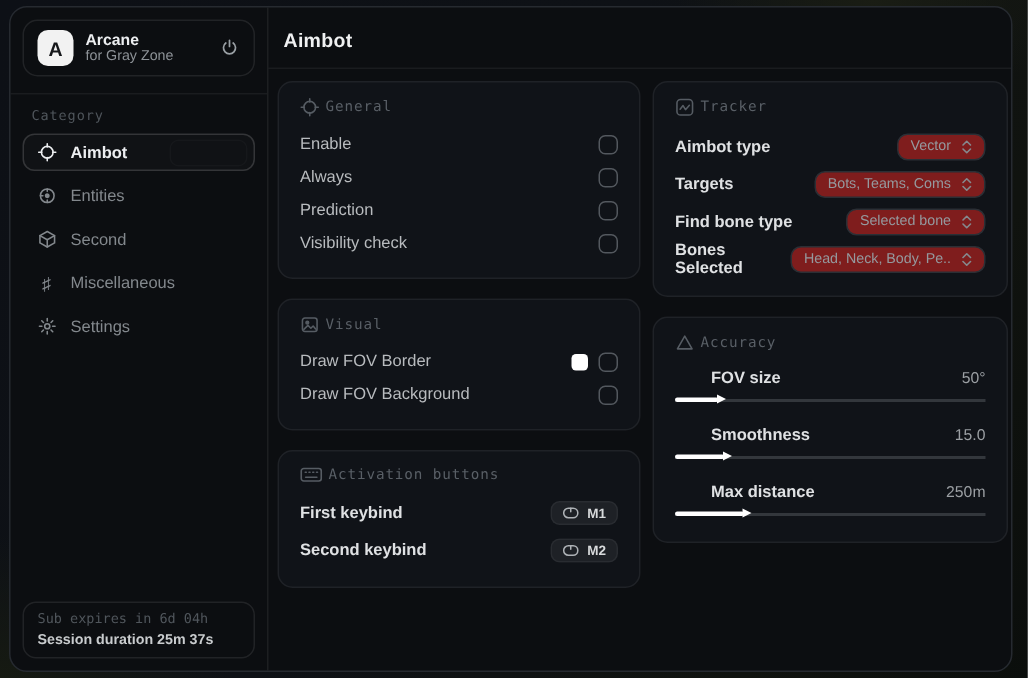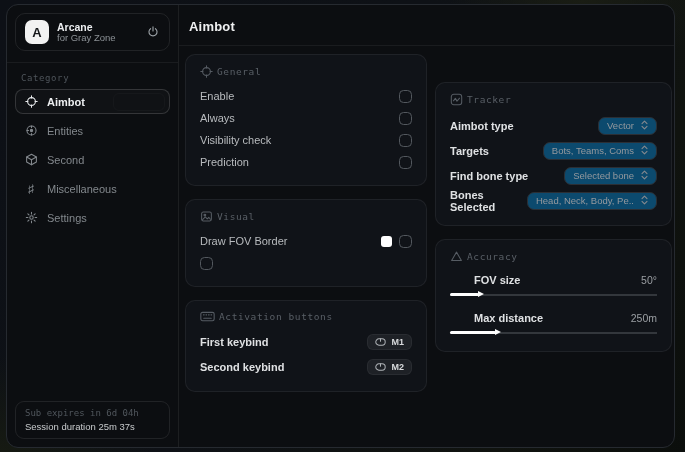--- a/index.html
+++ b/index.html
@@ -38,47 +38,47 @@
   .nav-item.active{ border-color:rgba(255,255,255,.15); background:rgba(255,255,255,.02);
     color:#eceef0; font-weight:bold; }
   .nav-icon{ width:14px; height:14px; display:flex; align-items:center; justify-content:center; }
   .nav-icon svg{ width:13px; height:13px; }
   .misc-glyph{ font-size:12px; line-height:1; }
   .ghost{ position:absolute; right:4px; top:3px; width:52px; height:18px;
     border:1px solid rgba(255,255,255,.05); border-radius:6px; opacity:.5; }
   .side-footer{ position:absolute; left:8px; right:8px; bottom:8px;
     border:1px solid rgba(255,255,255,.09); border-radius:9px; padding:6px 9px; }
   .footer-line1{ font-family:"DejaVu Sans Mono", monospace; font-size:9px; color:#50565c; margin-bottom:3px; }
-  .footer-line2{ font-size:9.5px; font-weight:normal; color:#c9ccce; }
+  .footer-line2{ font-size:9.5px; font-weight:bold; color:#c9ccce; }
   
   .main{ flex:1; display:flex; flex-direction:column; }
   .main-header{ padding:14px 0 11px 10px; border-bottom:1px solid rgba(255,255,255,.06); }
   .main-title{ font-size:13px; font-weight:bold; color:#f0f1f2; letter-spacing:.2px; }
   .content{ flex:1; display:flex; gap:8px; padding:8px 4px 8px 6px; align-items:flex-start; }
   .col{ display:flex; flex-direction:column; gap:13px; }
   .col-left{ width:242px; flex:0 0 242px; }
-  .col-right{ width:237px; flex:0 0 237px;margin-top:28px; }
+  .col-right{ width:237px; flex:0 0 237px; }
   .card{ background:#101318; border:1px solid rgba(255,255,255,.065); border-radius:10px;
     padding:10px 14px 12px; width:100%; }
   .card-head{ display:flex; align-items:center; gap:4px; margin-bottom:7px; }
   .card-head svg{ width:13px; height:13px; color:#565c63; }
   .head-title{ font-family:"DejaVu Sans Mono", monospace; font-size:9.5px; color:#595f66; letter-spacing:.6px; }
   .row{ display:flex; align-items:center; justify-content:space-between; height:22px; }
   .row-tall{ height:25px; }
   .row-label{ font-size:11px; color:#b8bbbe; }
   .row-label.bright{ color:#dfe1e3; font-weight:bold; }
   .checkbox{ width:13px; height:13px; border:1.5px solid #53585e; border-radius:4.5px;
     background:transparent; cursor:pointer; flex:0 0 auto; }
   .row-controls{ display:flex; align-items:center; gap:7px; }
   .swatch{ width:11px; height:11px; border-radius:3px; cursor:pointer; }
   .keybind{ display:flex; align-items:center; gap:5px; background:#1e2126; border:1px solid rgba(255,255,255,.05);
     border-radius:6px; padding:2px 7px; cursor:pointer; }
   .keybind svg{ width:11px; height:8px; color:#aeb2b6; }
   .keybind-label{ font-size:9px; font-weight:bold; color:#d8dadc; }
-  .dropdown{ display:flex; align-items:flex-start; gap:7px; background:#0c4a6e; border:1px solid #2b2f35;
+  .dropdown{ display:flex; align-items:flex-end; gap:7px; background:#7f1d1d; border:1px solid #2b2f35;
     border-radius:7px; padding:2.5px 8px; cursor:pointer; max-width:150px; }
   .dropdown-value{ font-size:9.5px; color:#95999e; white-space:nowrap; overflow:hidden; }
   .dropdown svg{ width:7px; height:10px; color:#85898e; flex:0 0 auto; }
   .slider-group{ margin-bottom:9px; }
   .slider-group:last-child{ margin-bottom:2px; }
   .slider-label-row{ display:flex; justify-content:space-between; align-items:center; height:20px;padding-left:24px; }
   .slider-value{ font-size:10.5px; color:#9b9fa3; }
   .slider{ position:relative; height:9px; cursor:pointer; }
   .slider-track{ position:absolute; left:0; right:0; top:4px; height:1.5px; background:#33373c; }
   .slider-fill{ position:absolute; left:0; top:3.2px; height:3px; background:#ffffff; border-radius:2px; }
@@ -180,25 +180,25 @@
           </div>
           <div class="row">
             <span class="row-label">Enable</span>
             <span class="checkbox"></span>
           </div>
           <div class="row">
             <span class="row-label">Always</span>
             <span class="checkbox"></span>
           </div>
           <div class="row">
+            <span class="row-label">Prediction</span>
+            <span class="checkbox"></span>
+          </div>
+          <div class="row">
             <span class="row-label">Visibility check</span>
-            <span class="checkbox"></span>
-          </div>
-          <div class="row">
-            <span class="row-label">Prediction</span>
             <span class="checkbox"></span>
           </div>
         </section>
 
         <section class="card">
           <div class="card-head">
             <svg viewBox="0 0 16 16">
                 <rect x="2" y="2.5" width="12" height="11" rx="2"></rect>
                 <circle cx="6" cy="6.3" r="1.1" fill="currentColor"></circle>
                 <path d="M3.2 11.8l3.3-3.3 2.4 2.4 1.9-1.9 2 2.4"></path>
@@ -206,20 +206,21 @@
             <span class="head-title">Visual</span>
           </div>
           <div class="row">
             <span class="row-label">Draw FOV Border</span>
             <span class="row-controls">
               <span class="swatch" style="background: rgb(255, 255, 255);"></span>
               <span class="checkbox"></span>
             </span>
           </div>
           <div class="row">
+            <span class="row-label">Draw FOV Background</span>
             <span class="checkbox"></span>
           </div>
         </section>
 
         <section class="card">
           <div class="card-head">
             <svg viewBox="0 0 18 12" style="width:15px;height:11px">
                 <rect x="1" y="1" width="16" height="10" rx="2"></rect>
                 <path d="M4.2 4h.8M7.2 4h.8M10.2 4h.8M13.2 4h.8M4.5 8h9"></path>
               </svg>
@@ -308,20 +309,30 @@
             <div class="slider-label-row">
               <span class="row-label bright">FOV size</span>
               <span class="slider-value">50°</span>
             </div>
             <div class="slider">
               <div class="slider-track"></div>
               <div class="slider-fill" style="width: 14%;"></div>
             </div>
           </div>
 
+          <div class="slider-group">
+            <div class="slider-label-row">
+              <span class="row-label bright">Smoothness</span>
+              <span class="slider-value">15.0</span>
+            </div>
+            <div class="slider">
+              <div class="slider-track"></div>
+              <div class="slider-fill" style="width: 16%;"></div>
+            </div>
+          </div>
 
           <div class="slider-group">
             <div class="slider-label-row">
               <span class="row-label bright">Max distance</span>
               <span class="slider-value">250m</span>
             </div>
             <div class="slider">
               <div class="slider-track"></div>
               <div class="slider-fill" style="width: 22%;"></div>
             </div>

